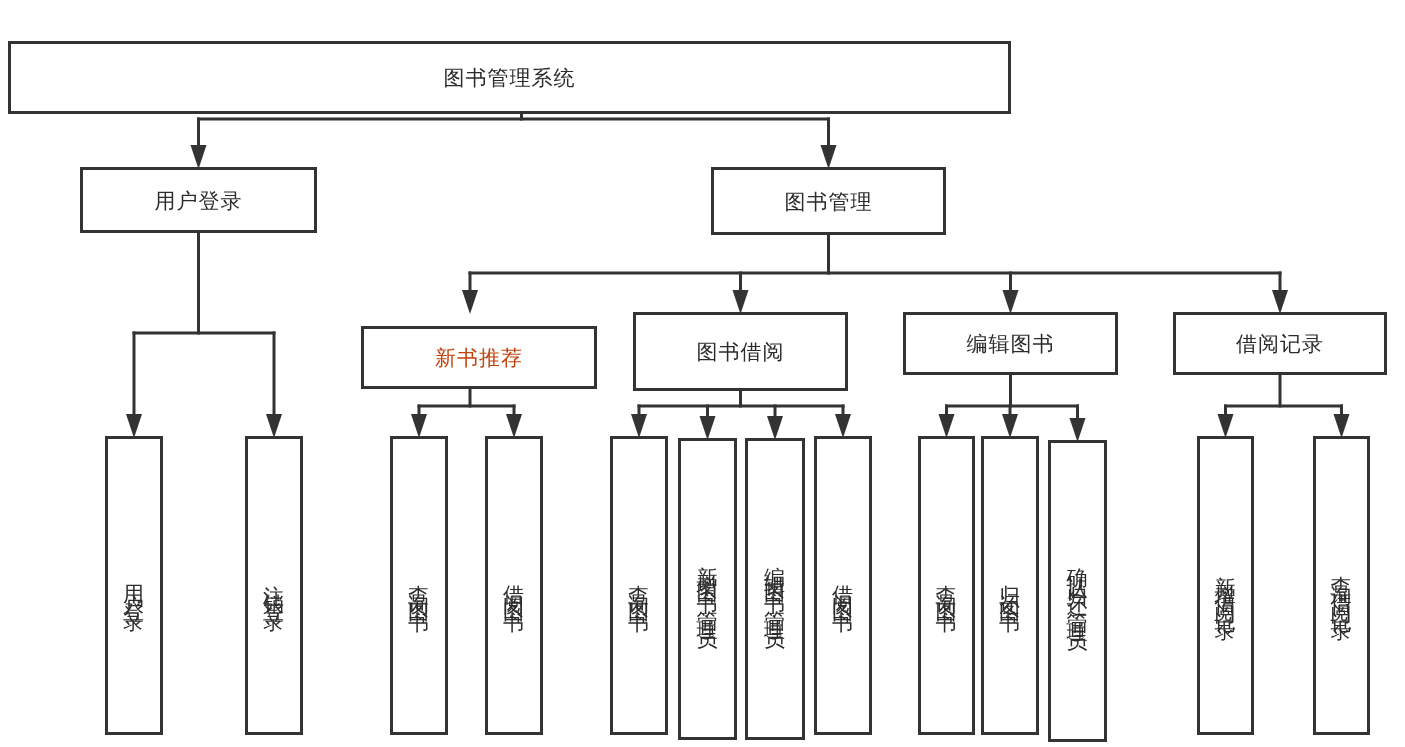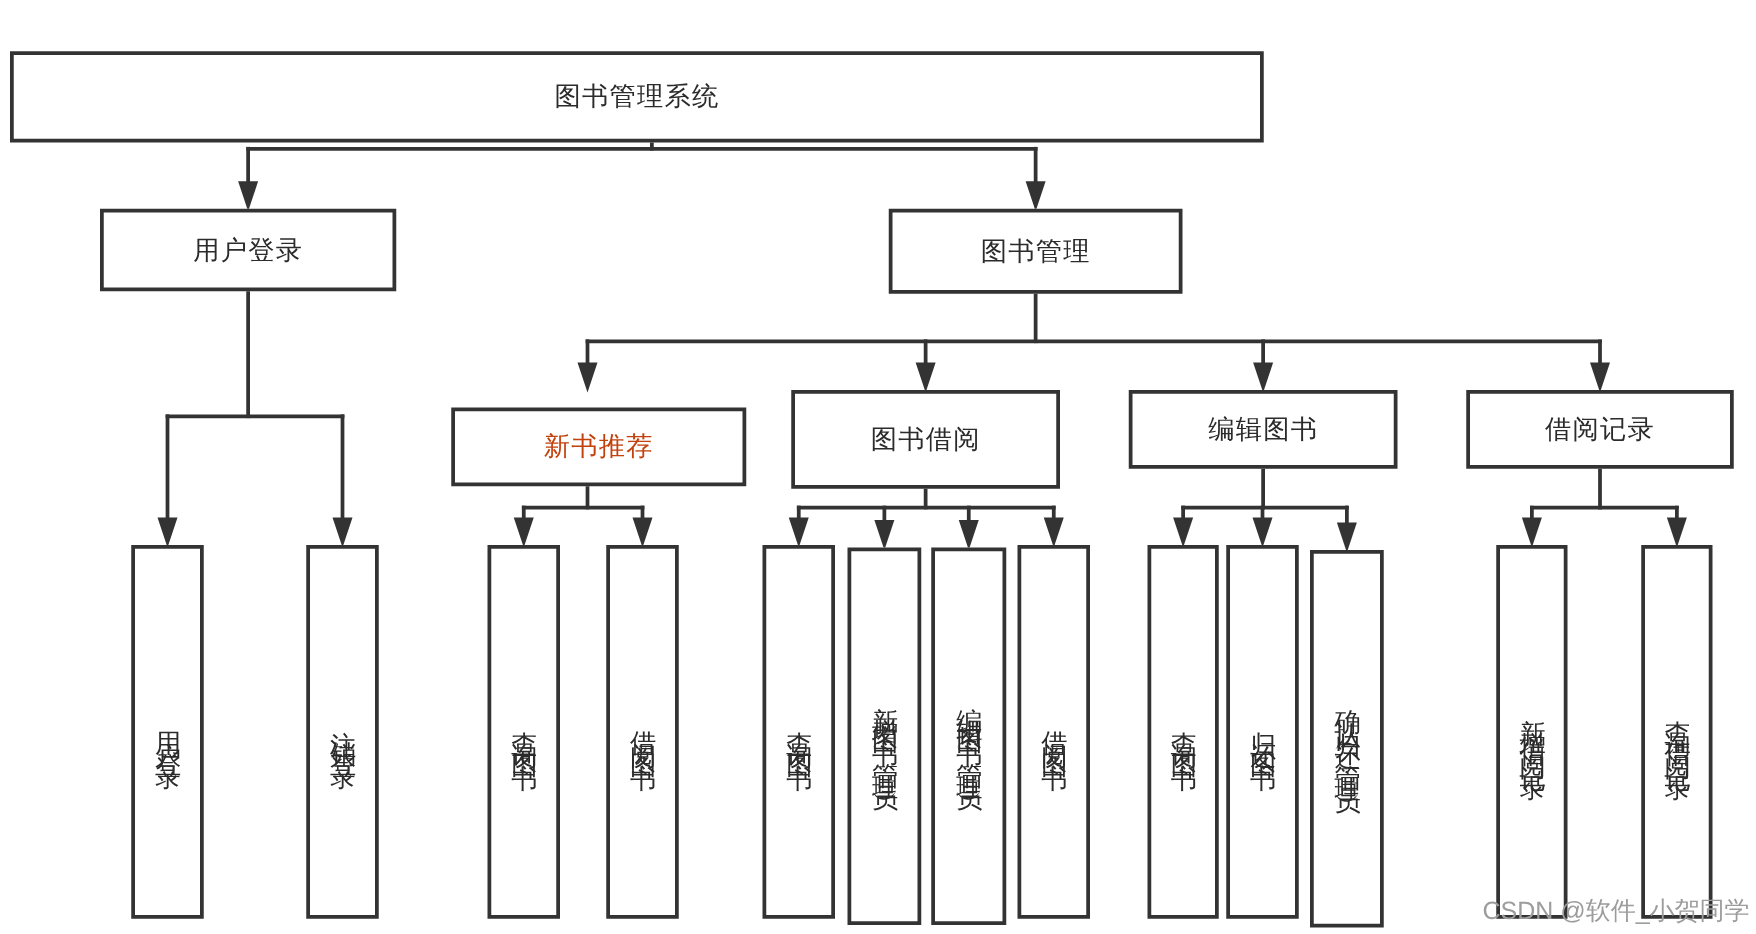--- a/index.html
+++ b/index.html
@@ -168,14 +168,13 @@
       <div class="node v" style="left: 1048px; top: 440px; width: 59px; height: 302px; border-color: rgb(51, 51, 51); color: rgb(43, 43, 43);">
         <span class="lbl">确认归还（管理员）</span>
       </div>
       <div class="node v" style="left: 1197px; top: 436px; width: 57px; height: 299px; border-color: rgb(51, 51, 51); color: rgb(43, 43, 43);">
         <span class="lbl">新增借阅记录</span>
       </div>
       <div class="node v" style="left: 1313px; top: 436px; width: 57px; height: 299px; border-color: rgb(51, 51, 51); color: rgb(43, 43, 43);">
         <span class="lbl">查询借阅记录</span>
       </div>
     </div>
-  <div id="watermark" style="color: rgb(156, 156, 156);">CSDN @软件_小贺同学</div>
 </div>
 
 </body></html>

